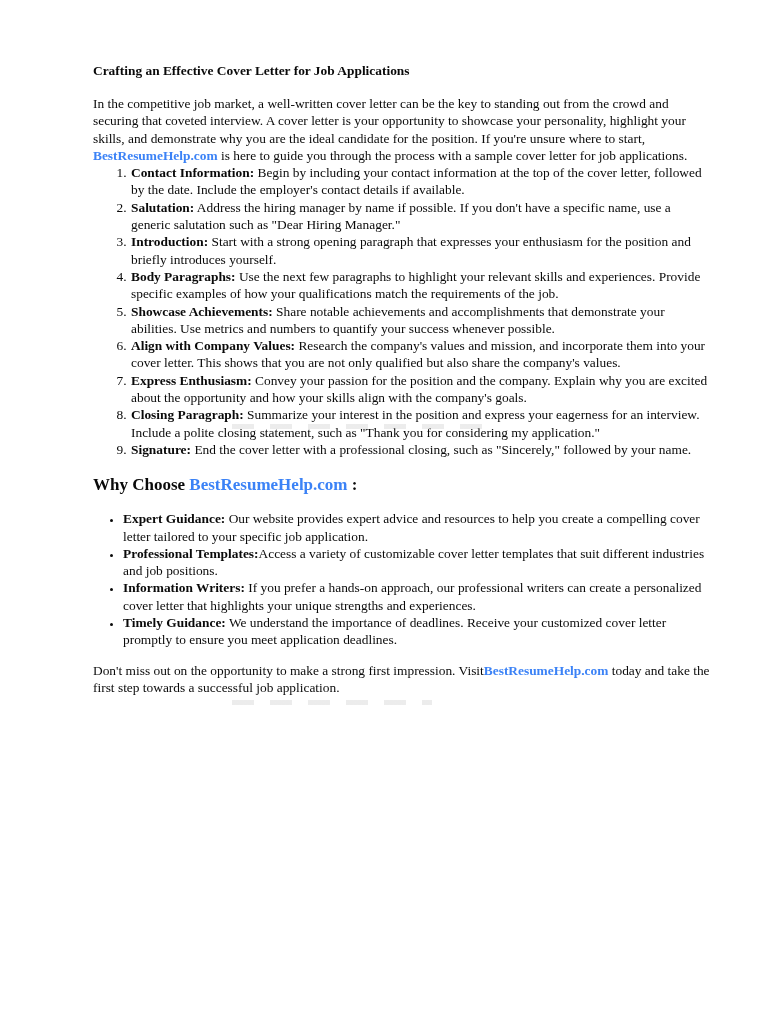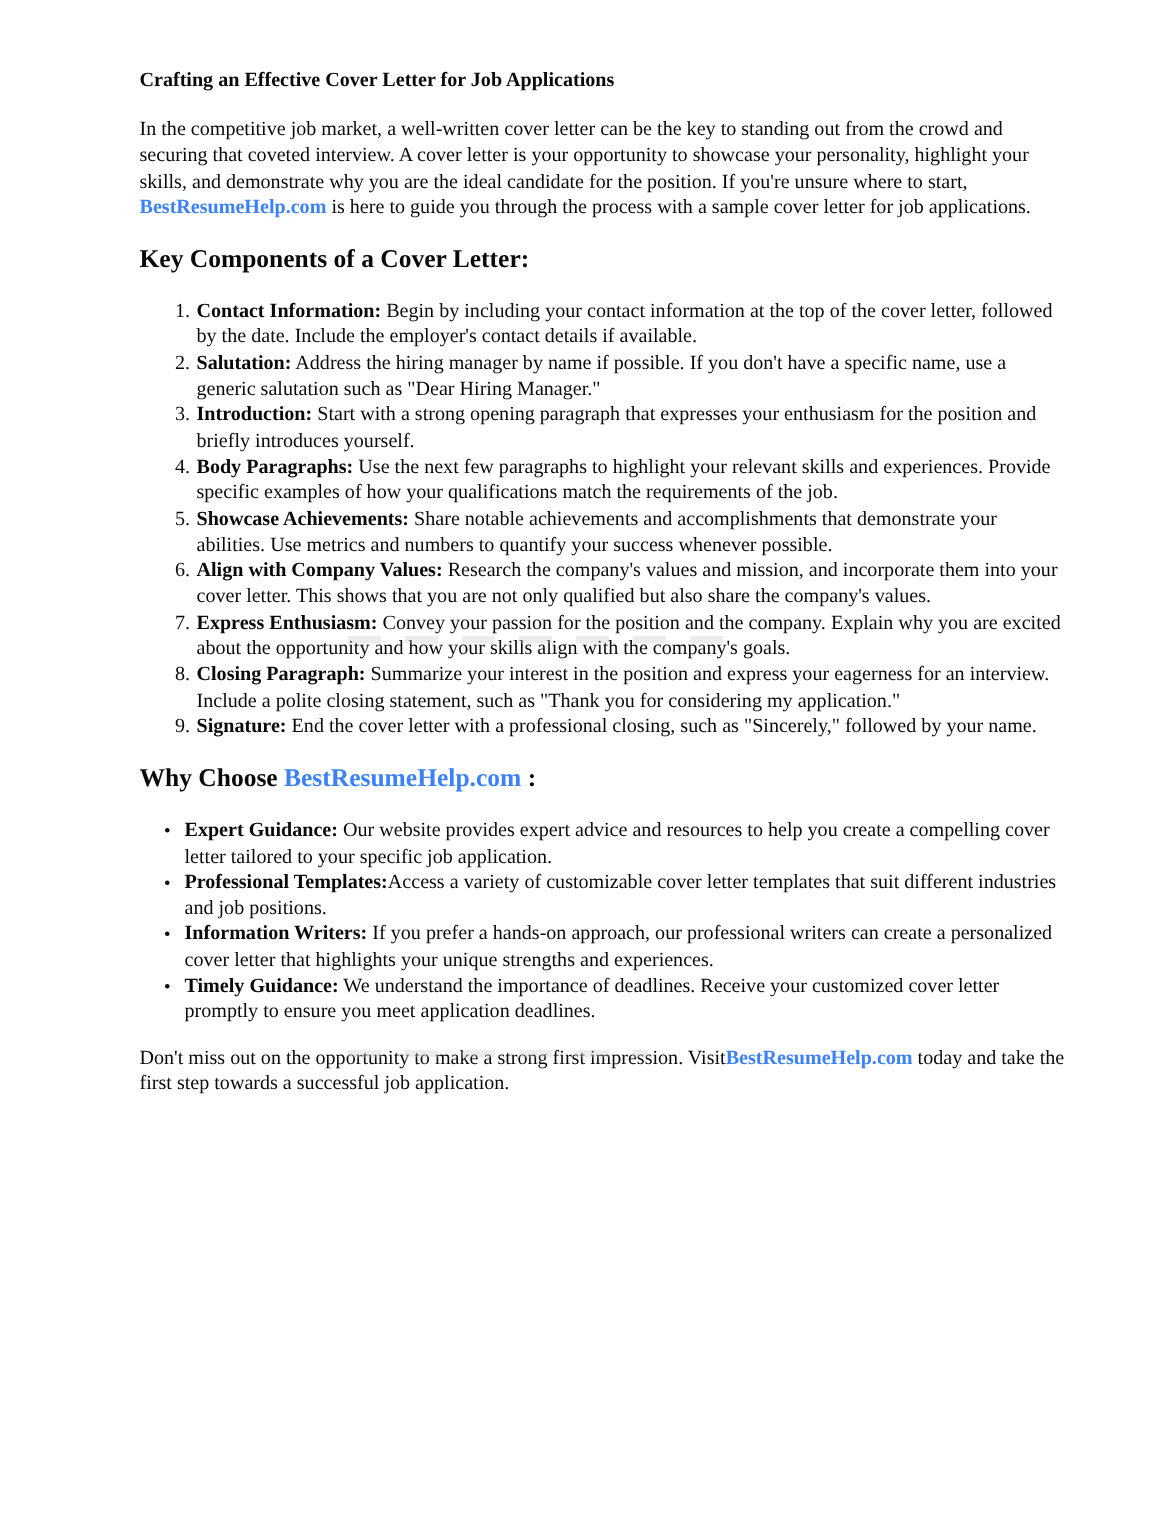--- a/index.html
+++ b/index.html
@@ -14,21 +14,21 @@
   }
   .page {
     position: absolute;
     left: 0; top: 0;
     width: 768px; height: 1024px;
     background: #ffffff;
   }
   .content {
     position: absolute;
     left: 93px;
-    top: 44px;
+    top: 62px;
     width: 618px;
     font-size: 13.4px;
     line-height: 17.3px;
   }
   .doc-title {
     font-size: 13.4px;
     font-weight: bold;
     line-height: 17px;
     margin: 0 0 16px 0;
   }
@@ -77,21 +77,20 @@
 </head>
 <body>
 
 <div class="page">
   <div class="content">
 
     <h1 class="doc-title">Crafting an Effective Cover Letter for Job Applications</h1>
 
     <p class="body-par"><span>In the competitive job market, a well-written cover letter can be the key to standing out from the crowd and securing that coveted interview. A cover letter is your opportunity to showcase your personality, highlight your skills, and demonstrate why you are the ideal candidate for the position. If you're unsure where to start, </span><a class="site-link">BestResumeHelp.com</a><span> is here to guide you through the process with a sample cover letter for job applications.</span></p>
 
-    <h2 class="section-heading">Key Components of a Cover Letter:</h2>
 
     <ol class="components-list">
       <li><span class="term">Contact Information:</span><span> Begin by including your contact information at the top of the cover letter, followed by the date. Include the employer's contact details if available.</span></li>
       <li><span class="term">Salutation:</span><span> Address the hiring manager by name if possible. If you don't have a specific name, use a generic salutation such as "Dear Hiring Manager."</span></li>
       <li><span class="term">Introduction:</span><span> Start with a strong opening paragraph that expresses your enthusiasm for the position and briefly introduces yourself.</span></li>
       <li><span class="term">Body Paragraphs:</span><span> Use the next few paragraphs to highlight your relevant skills and experiences. Provide specific examples of how your qualifications match the requirements of the job.</span></li>
       <li><span class="term">Showcase Achievements:</span><span> Share notable achievements and accomplishments that demonstrate your abilities. Use metrics and numbers to quantify your success whenever possible.</span></li>
       <li><span class="term">Align with Company Values:</span><span> Research the company's values and mission, and incorporate them into your cover letter. This shows that you are not only qualified but also share the company's values.</span></li>
       <li><span class="term">Express Enthusiasm:</span><span> Convey your passion for the position and the company. Explain why you are excited about the opportunity and how your skills align with the company's goals.</span></li>
       <li><span class="term">Closing Paragraph:</span><span> Summarize your interest in the position and express your eagerness for an interview. Include a polite closing statement, such as "Thank you for considering my application."</span></li>

